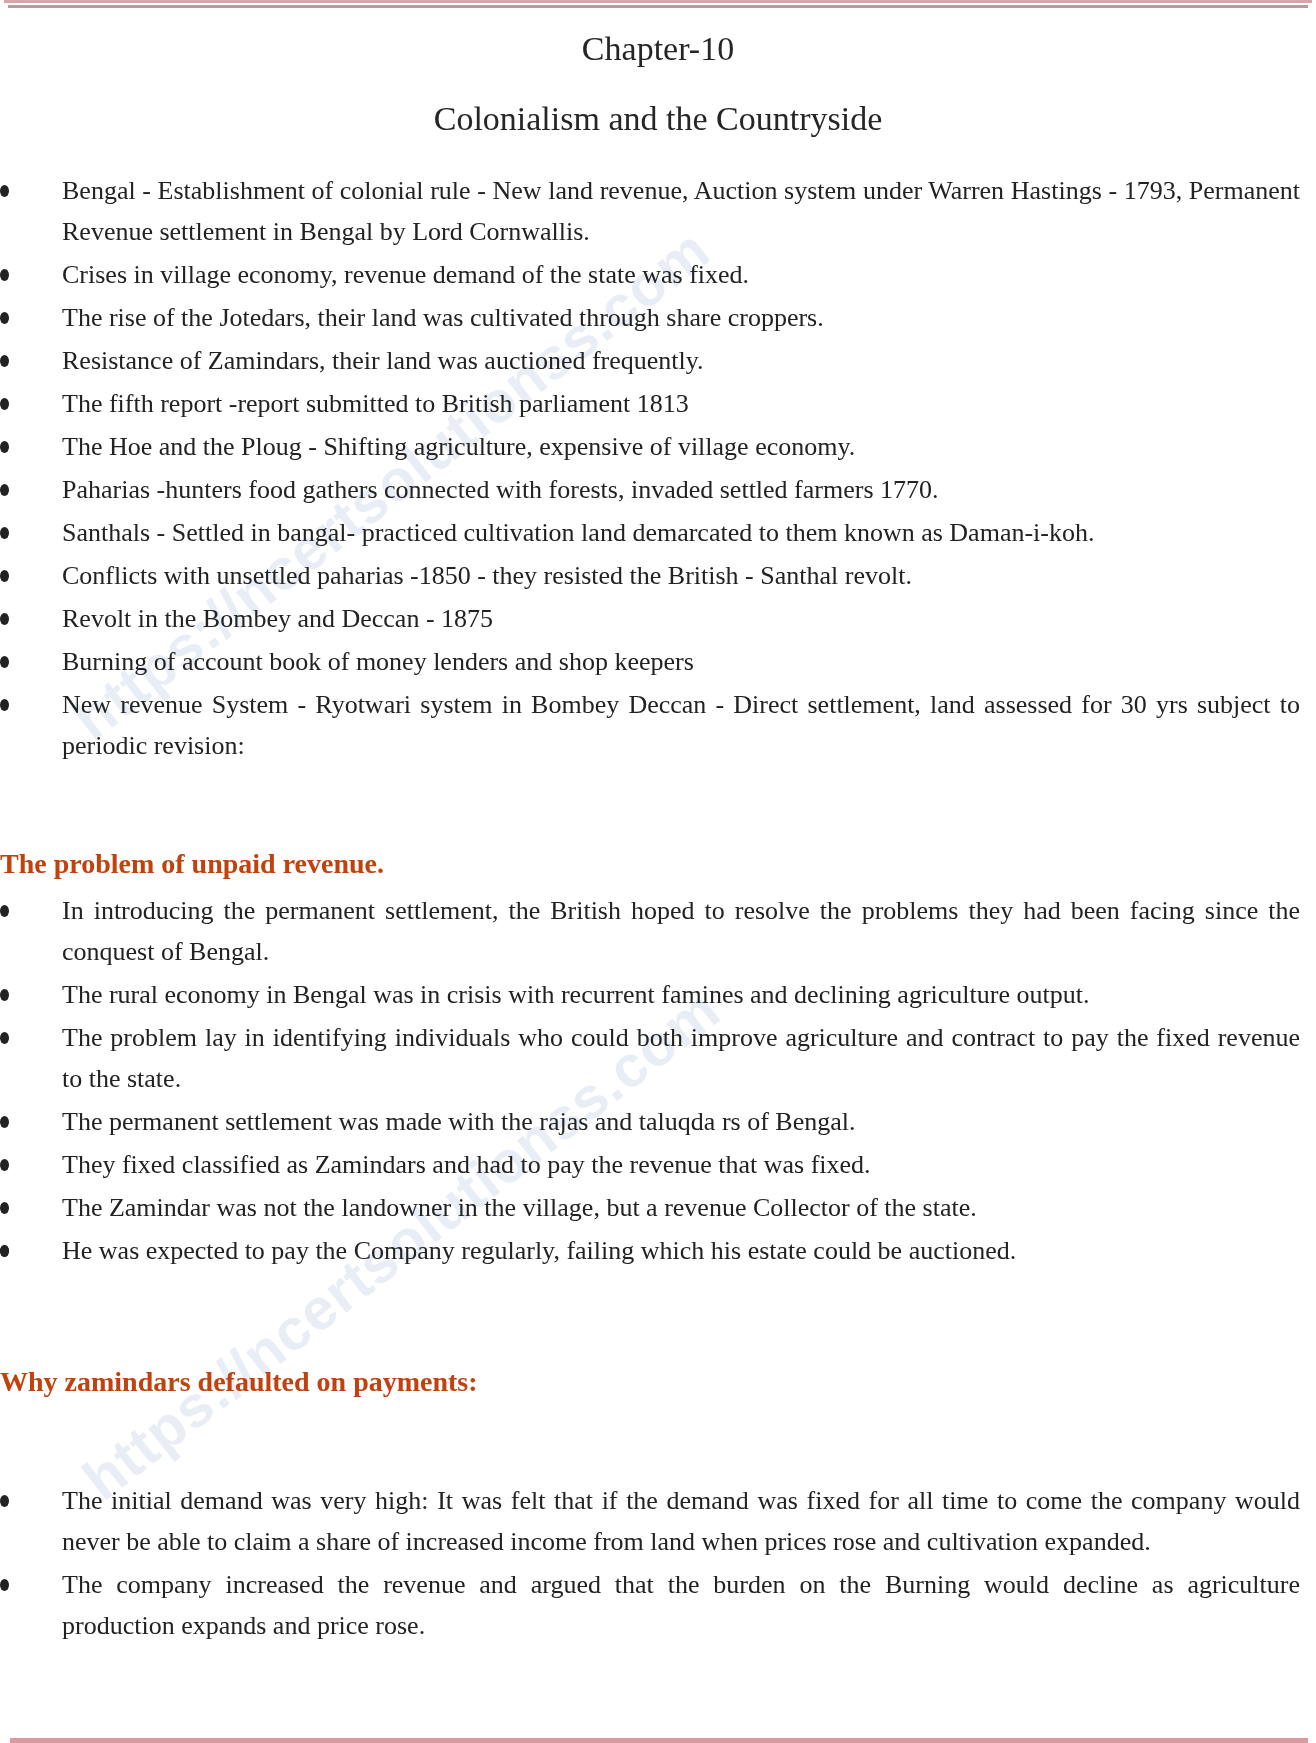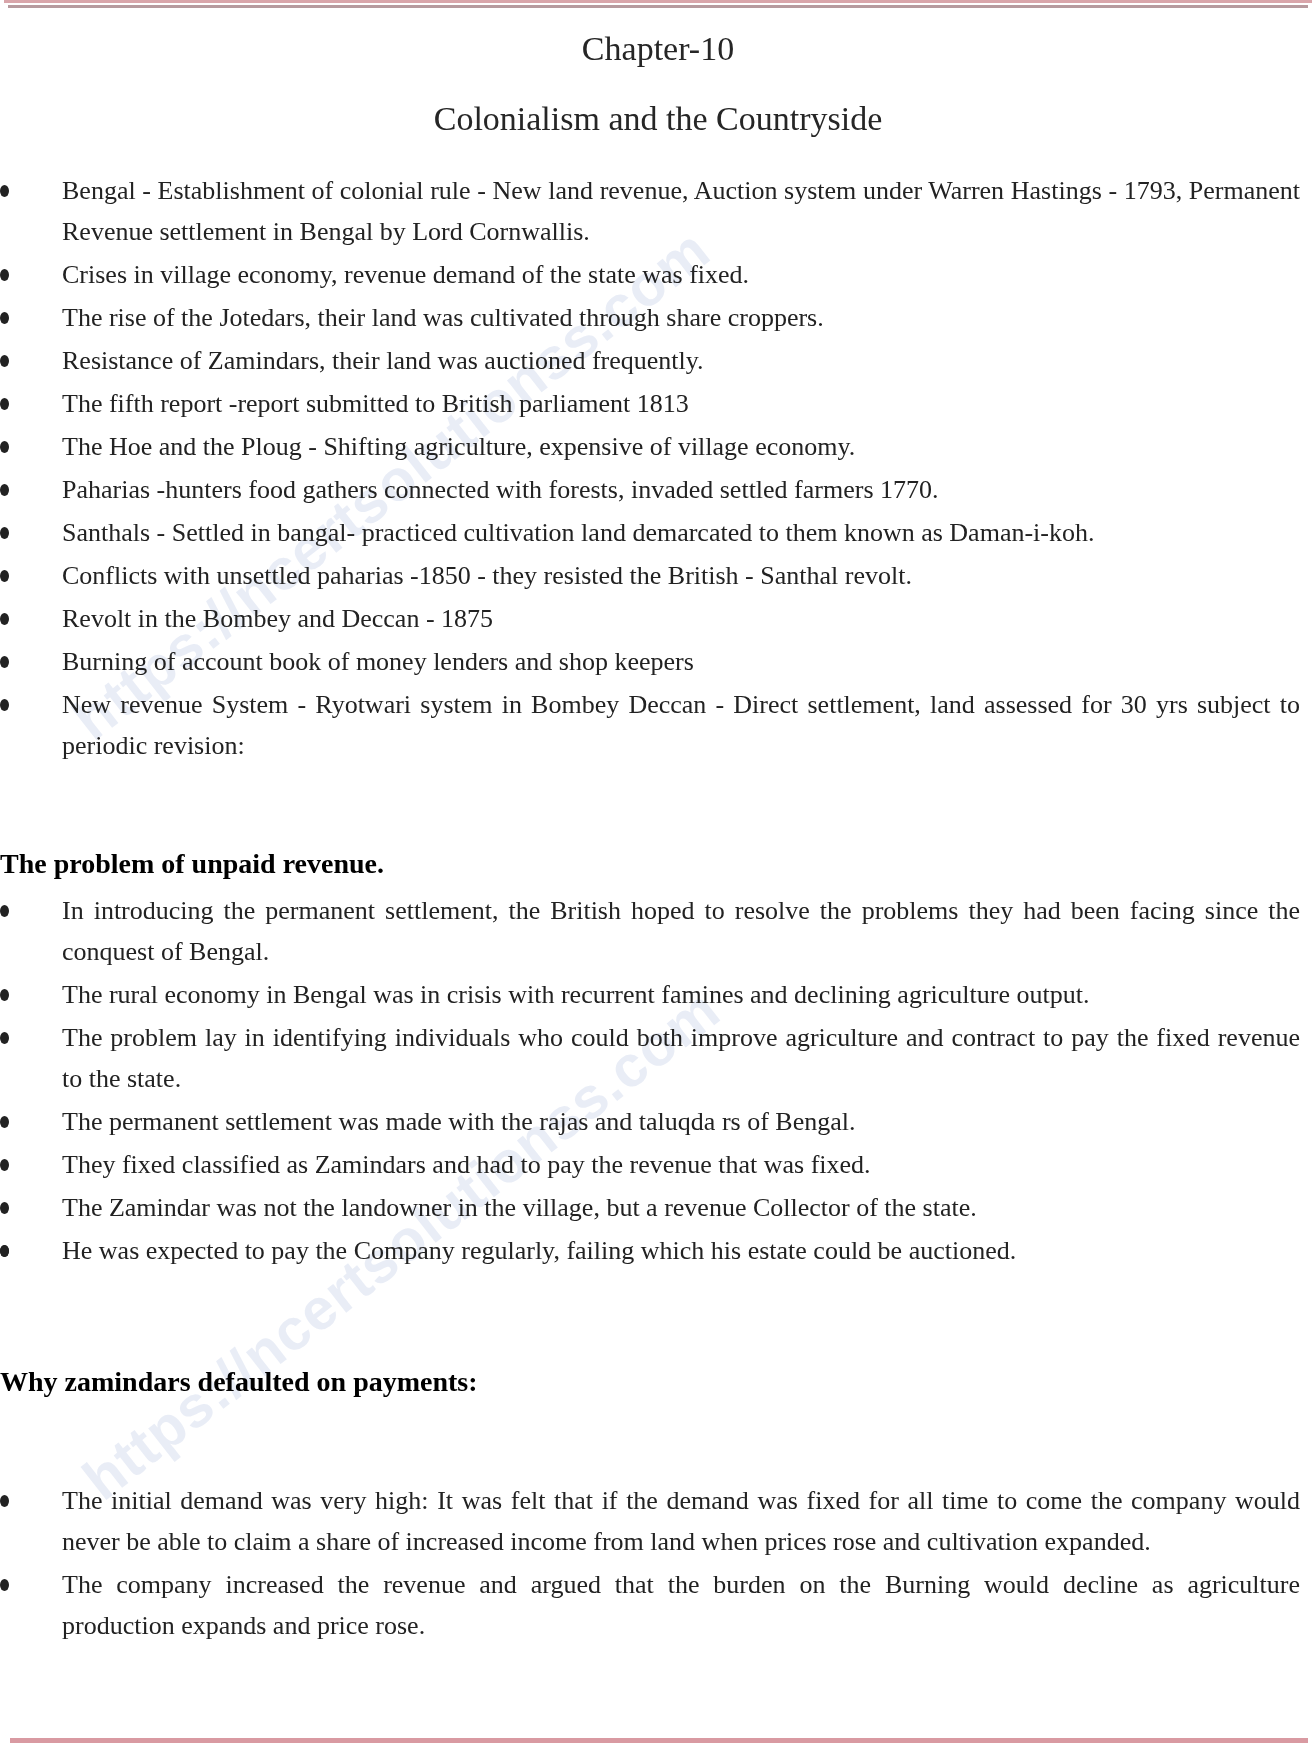--- a/index.html
+++ b/index.html
@@ -92,21 +92,21 @@
     }
     .list-1 { top: 170px; }
     .list-2 { top: 890px; }
     .list-3 { top: 1480px; }
     .section-heading {
       position: absolute;
       left: 0;
       font-weight: bold;
       font-size: 28px;
       margin: 0;
-      color: #000000;
+      color: #c2410c;
       text-align: center;
     }
     .heading-1 { top: 848px; }
     .heading-2 { top: 1366px; }
   </style>
 </head>
 <body>
 
 <div class="top-rule"></div>
 <div class="top-rule-2"></div>

